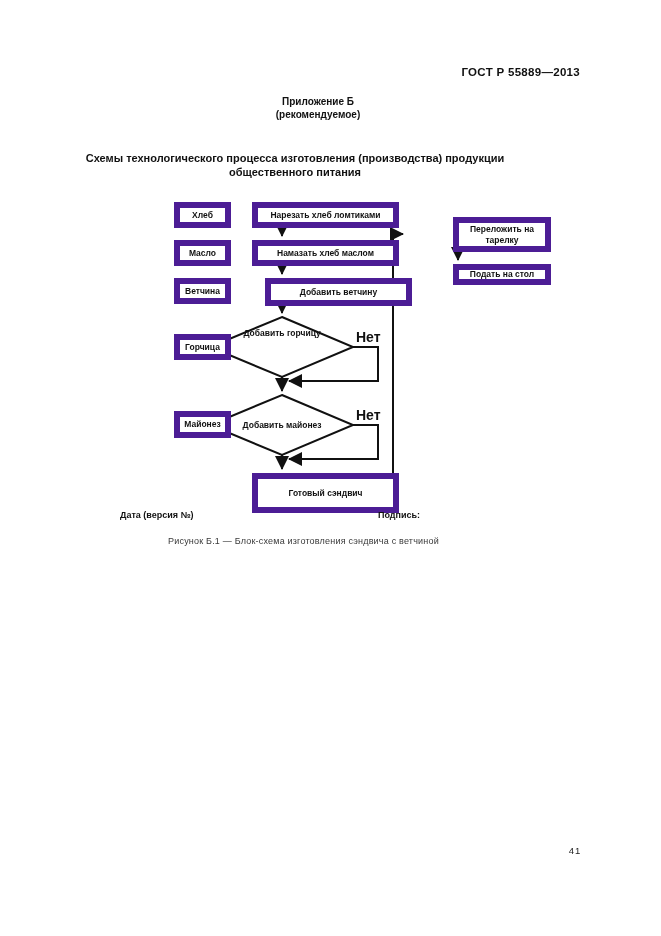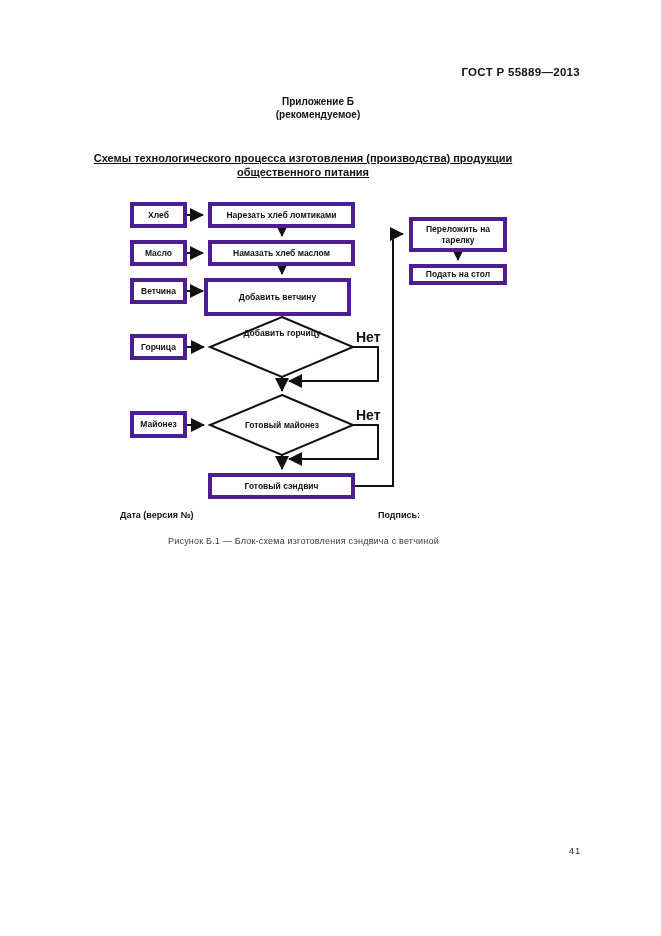--- a/index.html
+++ b/index.html
@@ -14,32 +14,33 @@
   .abs{position:absolute;}
   .doc-header{
     top:66px;right:81px;
     font-size:11.5px;font-weight:bold;letter-spacing:.3px;
   }
   .appendix{
     top:96px;left:168px;width:300px;
     text-align:center;font-size:10px;font-weight:bold;line-height:12.5px;
   }
   .section-title{
-    top:151px;left:68px;width:470px;
-    text-align:center;font-size:11px;font-weight:bold;line-height:14px;text-decoration:underline;
+    top:151px;left:60px;width:470px;
+    text-align:center;font-size:11px;font-weight:bold;line-height:14px;
   }
   .fc-box{
     position:absolute;
     box-sizing:border-box;
-    border:4px solid #4c1d95;
+    border:6px solid #4c1d95;
     background:#fff;
     display:flex;align-items:center;justify-content:center;
     text-align:center;
     font-size:8.5px;font-weight:bold;line-height:1.25;
     padding:1px 2px;
+    margin-left:44px;
   }
   .fc-label{
     position:absolute;
     display:flex;align-items:center;justify-content:center;
     text-align:center;
     font-size:8.5px;font-weight:bold;line-height:1.25;
   }
   .no-label{
     position:absolute;
     font-size:14px;font-weight:bold;
@@ -102,25 +103,25 @@
   </svg>
 
   <div class="fc-box" style="left:130px;top:202px;width:57px;height:26px;">Хлеб</div>
   <div class="fc-box" style="left:130px;top:240px;width:57px;height:26px;">Масло</div>
   <div class="fc-box" style="left:130px;top:278px;width:57px;height:26px;">Ветчина</div>
   <div class="fc-box" style="left:130px;top:334px;width:57px;height:26px;">Горчица</div>
   <div class="fc-box" style="left:130px;top:411px;width:57px;height:27px;">Майонез</div>
 
   <div class="fc-box" style="left:208px;top:202px;width:147px;height:26px;">Нарезать хлеб ломтиками</div>
   <div class="fc-box" style="left:208px;top:240px;width:147px;height:26px;">Намазать хлеб маслом</div>
-  <div class="fc-box" style="left:204px;top:278px;width:147px;height:38px;">Добавить ветчину</div>
-  <div class="fc-box" style="left:208px;top:473px;width:147px;height:26px;">Готовый сэндвич</div>
+  <div class="fc-box" style="left:221px;top:278px;width:147px;height:28px;">Добавить ветчину</div>
+  <div class="fc-box" style="left:208px;top:473px;width:147px;height:40px;">Готовый сэндвич</div>
 
   <div class="fc-label" style="left:242px;top:319px;width:80px;height:28px;">Добавить горчицу</div>
-  <div class="fc-label" style="left:242px;top:411px;width:80px;height:28px;">Готовый майонез</div>
+  <div class="fc-label" style="left:242px;top:411px;width:80px;height:28px;">Добавить майонез</div>
 
   <div class="no-label" style="left:356px;top:329px;">Нет</div>
   <div class="no-label" style="left:356px;top:407px;">Нет</div>
 
   <div class="fc-box" style="left:409px;top:217px;width:98px;height:35px;">Переложить на тарелку</div>
   <div class="fc-box" style="left:409px;top:264px;width:98px;height:21px;">Подать на стол</div>
 
   <div class="abs footer-label" style="left:120px;top:510px;">Дата (версия №)</div>
   <div class="abs footer-label" style="left:378px;top:510px;">Подпись:</div>
 

